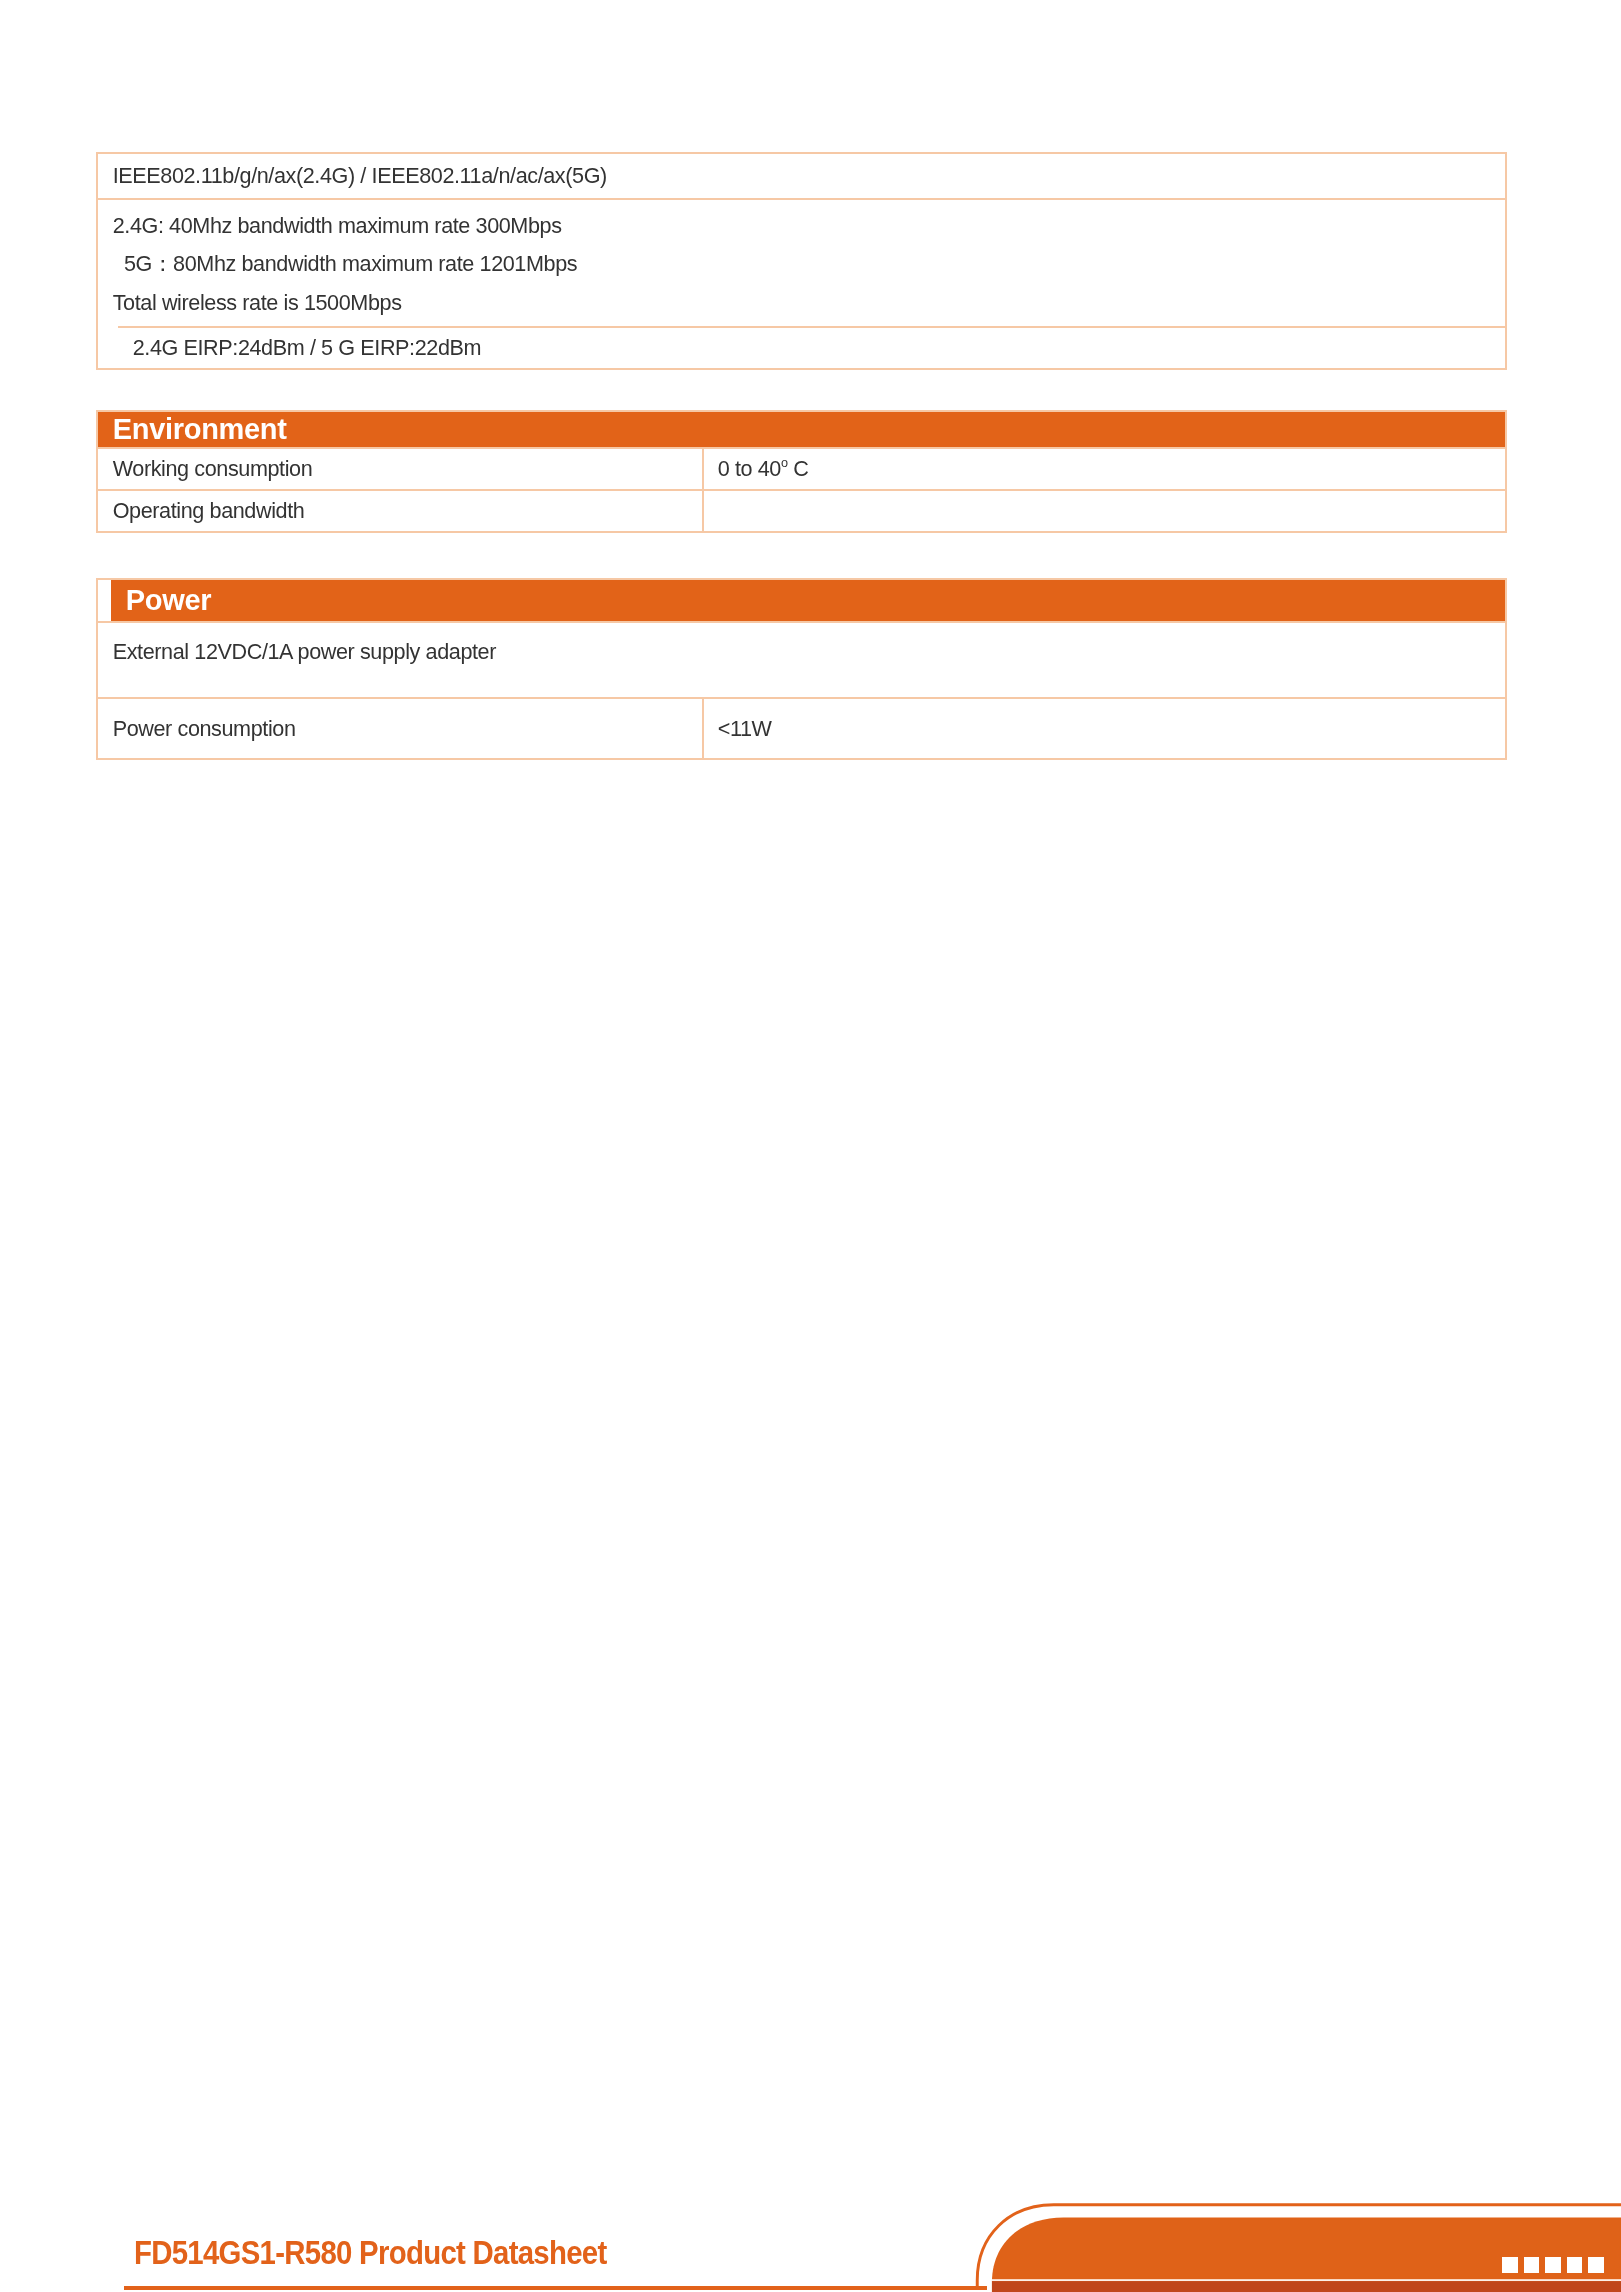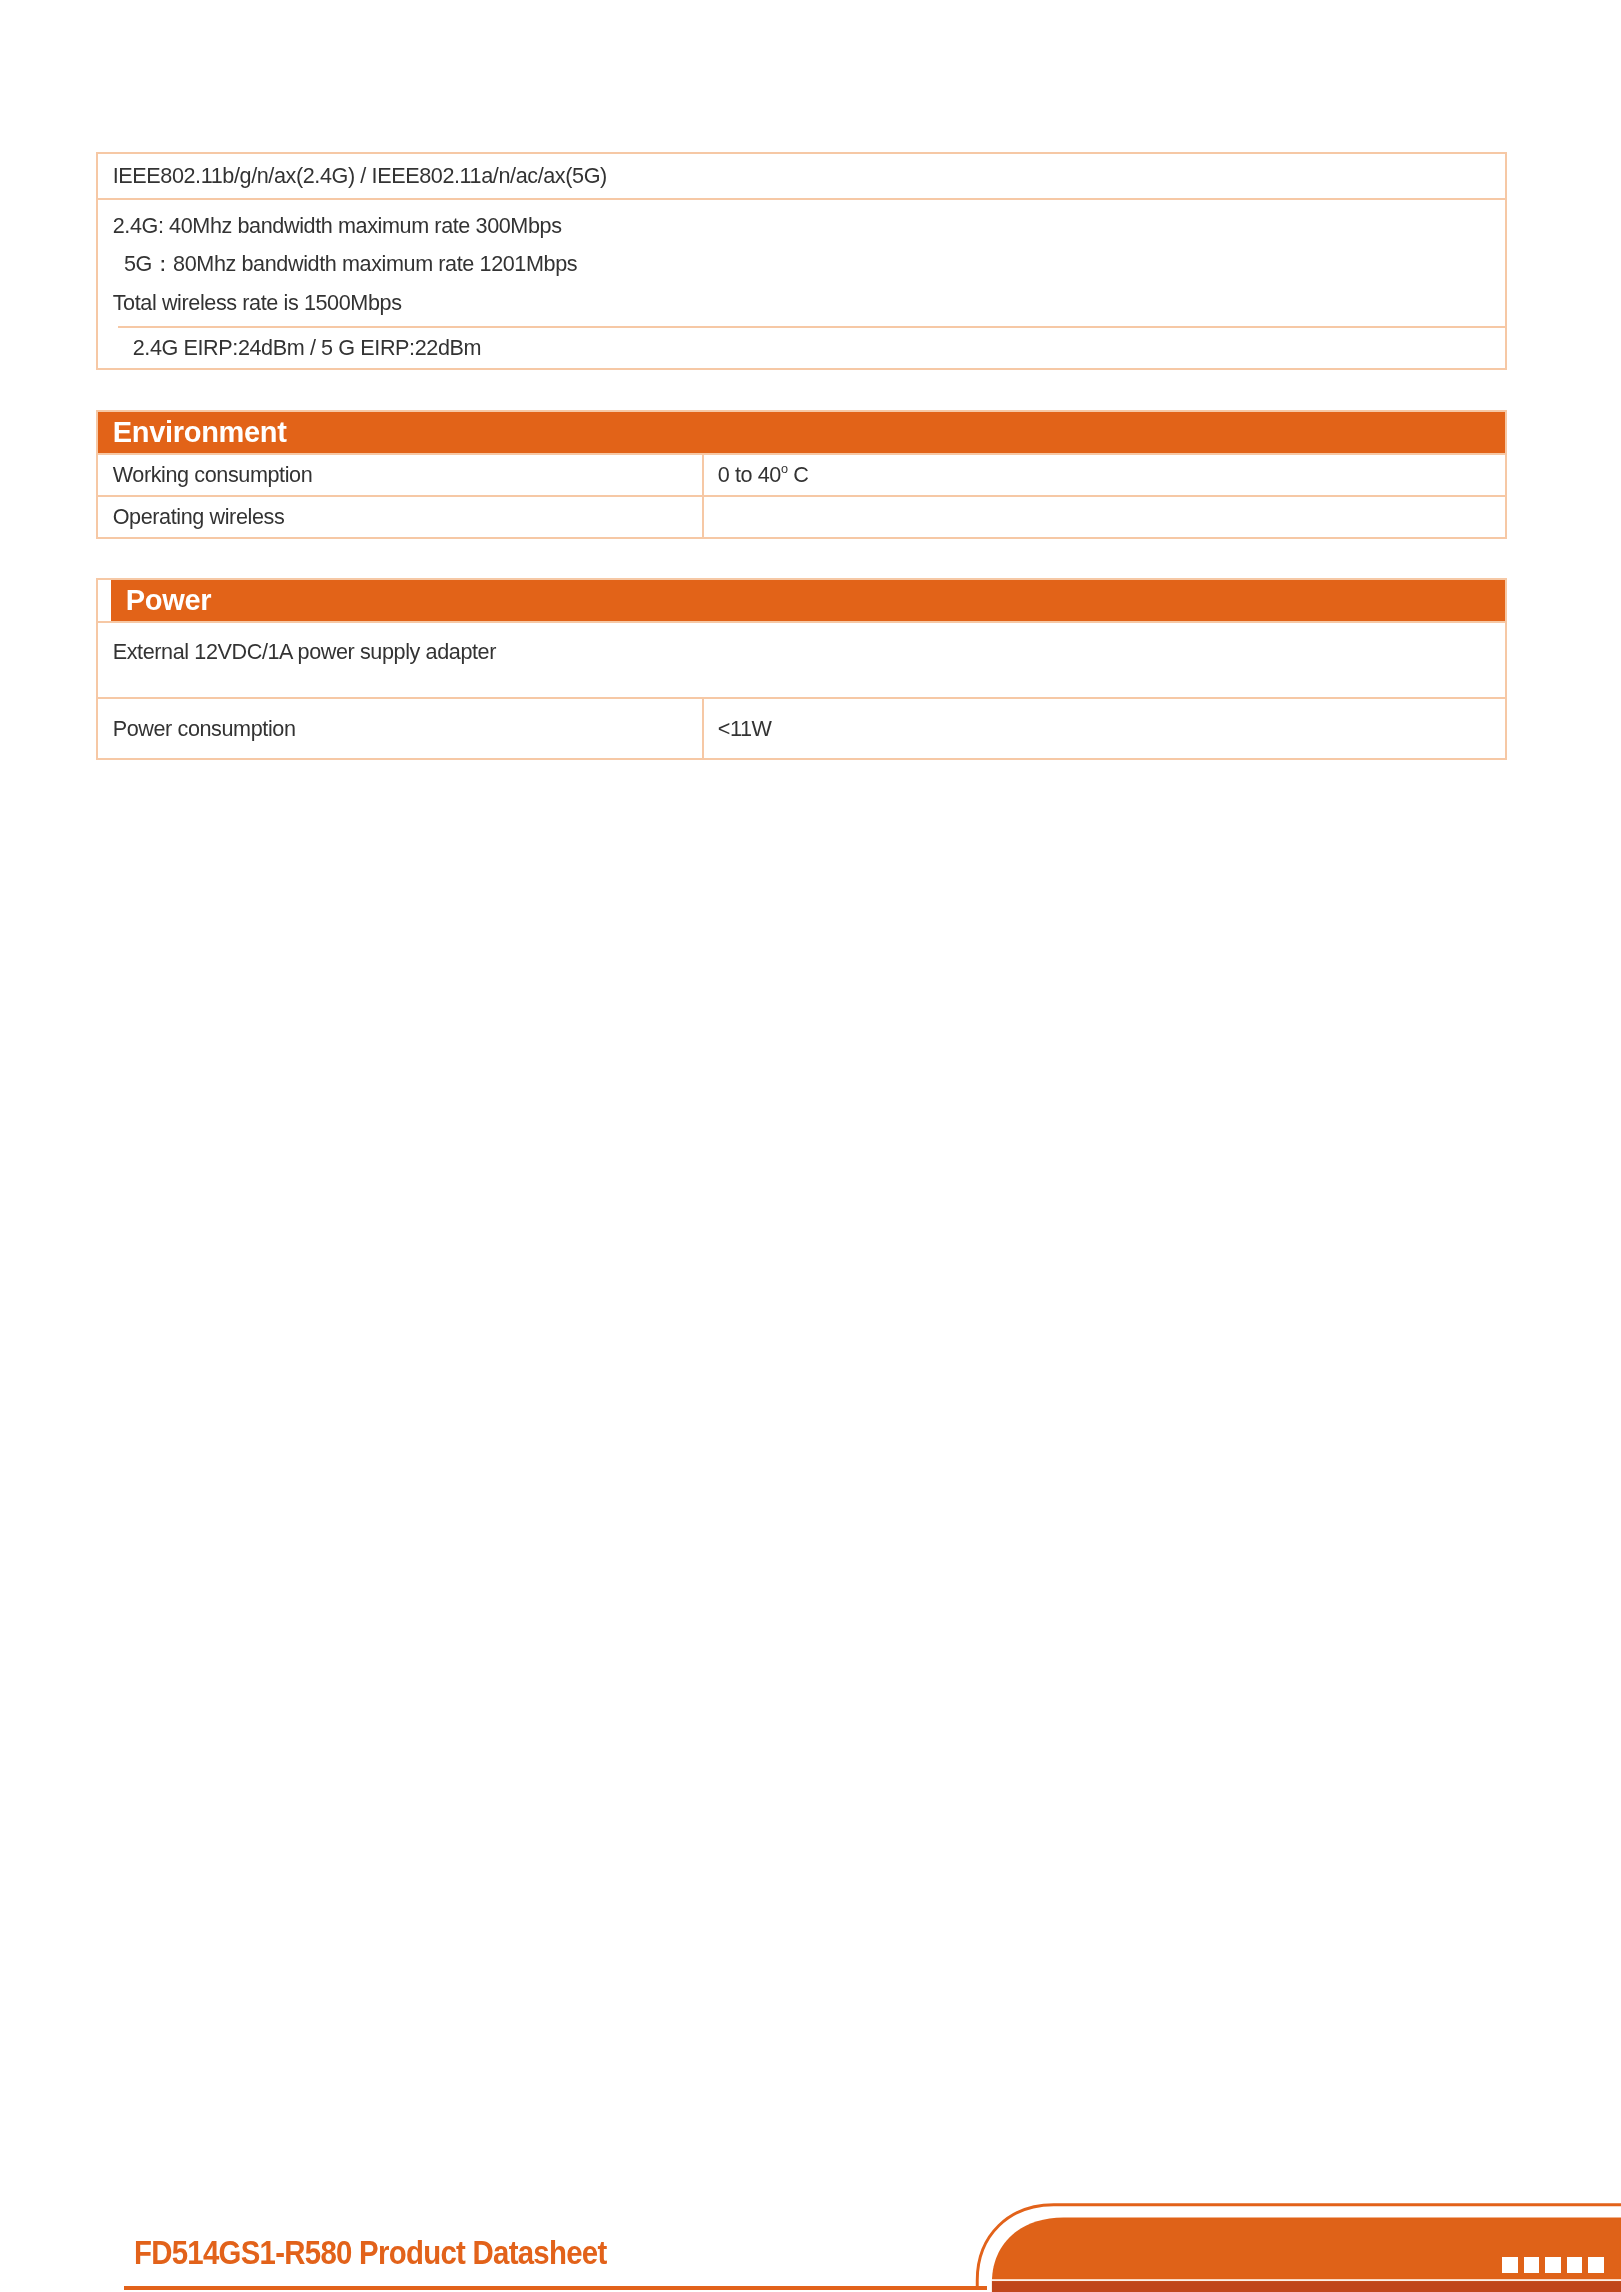--- a/index.html
+++ b/index.html
@@ -71,27 +71,27 @@
       <div class="line">  5G：80Mhz bandwidth maximum rate 1201Mbps</div>
       <div class="line">Total wireless rate is 1500Mbps</div>
     </div>
   </div>
   <div class="row" style="height:42px;margin-left:20px;">
     <div class="cell full">2.4G EIRP:24dBm / 5 G EIRP:22dBm</div>
   </div>
 </div>
 
 <div class="tbl" style="top:410px;">
-  <div class="hdr" style="height:41px;">Environment</div>
+  <div class="hdr" style="height:35px;">Environment</div>
   <div class="row" style="height:42px;">
     <div class="cell label">Working consumption</div>
     <div class="cell value"><span><span>0 to 40</span><sup>o</sup><span> C</span></span></div>
   </div>
   <div class="row" style="height:42px;">
-    <div class="cell label">Operating wireless</div>
+    <div class="cell label">Operating bandwidth</div>
   </div>
 </div>
 
 <div class="tbl" style="top:578px;">
   <div class="hdr" style="height:41px;margin-left:13px;">Power</div>
   <div class="row" style="height:60px;">
     <div class="cell full">External 12VDC/1A power supply adapter</div>
   </div>
   <div class="row" style="height:61px;margin-top:16px;">
     <div class="cell label">Power consumption</div>

